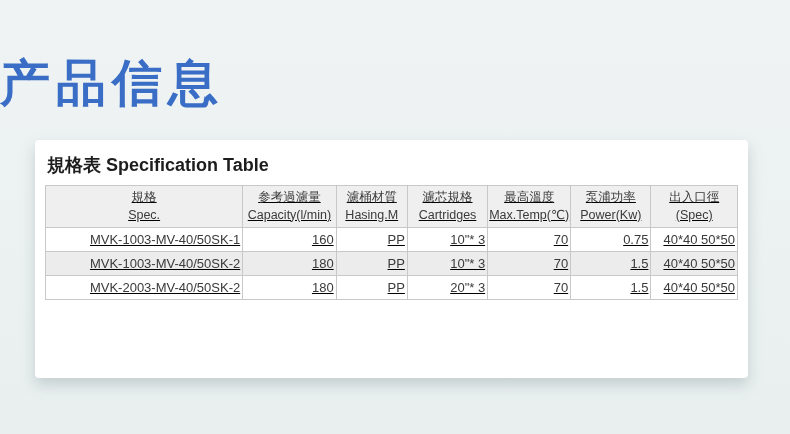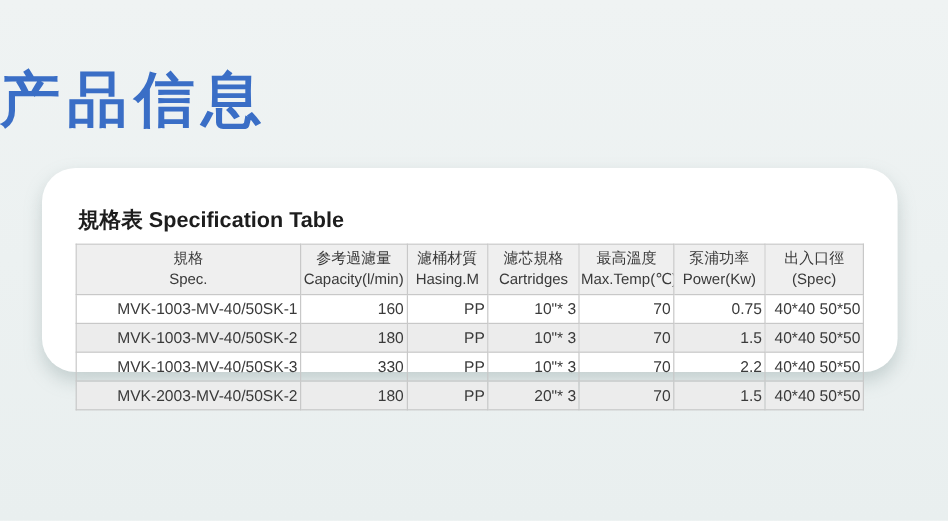--- a/index.html
+++ b/index.html
@@ -10,31 +10,31 @@
     font-family:"Liberation Sans", "DejaVu Sans", sans-serif;
   }
   .title {
     position:absolute; top:50px; left:0; width:100%;
     margin:0; 
     font-size:50px; font-weight:900; letter-spacing:6px;
     color:#3a6ec6;
   }
   .card {
     position:absolute; left:35px; top:140px;
-    width:713px; height:170px; box-sizing:border-box;
-    background:#ffffff; border-radius:28px;
+    width:713px; height:238px; box-sizing:border-box;
+    background:#ffffff; border-radius:4px;
     box-shadow:0 7px 14px rgba(125,150,150,0.35);
-    padding:28px;
+    padding:10px;
   }
   .card-heading {
     margin:3px 0 8px 2px;
     font-size:18px; font-weight:bold; color:#1d1d1d;
   }
   table.spec {
-    width:100%; border-collapse:collapse; table-layout:fixed;
+    width:100%; border-collapse:collapse; table-layout:fixed;text-decoration:underline;
   }
   table.spec th, table.spec td {
     border:1px solid #c8c8c8; text-align:center; color:#3a3a3a;
     overflow:hidden; white-space:nowrap;
   }
   table.spec th {
     background:#efefef; font-weight:normal;
     font-size:12.5px; line-height:1.4; padding:3px 1px;
   }
   table.spec td {
@@ -106,29 +106,20 @@
       <tr>
         <td>MVK-1003-MV-40/50SK-2</td>
         <td>180</td>
         <td>PP</td>
         <td>10"* 3</td>
         <td>70</td>
         <td>1.5</td>
         <td>40*40 50*50</td>
       </tr>
       <tr>
-        <td>MVK-1003-MV-40/50SK-3</td>
-        <td>330</td>
-        <td>PP</td>
-        <td>10"* 3</td>
-        <td>70</td>
-        <td>2.2</td>
-        <td>40*40 50*50</td>
-      </tr>
-      <tr>
         <td>MVK-2003-MV-40/50SK-2</td>
         <td>180</td>
         <td>PP</td>
         <td>20"* 3</td>
         <td>70</td>
         <td>1.5</td>
         <td>40*40 50*50</td>
       </tr>
     </tbody>
   </table>

